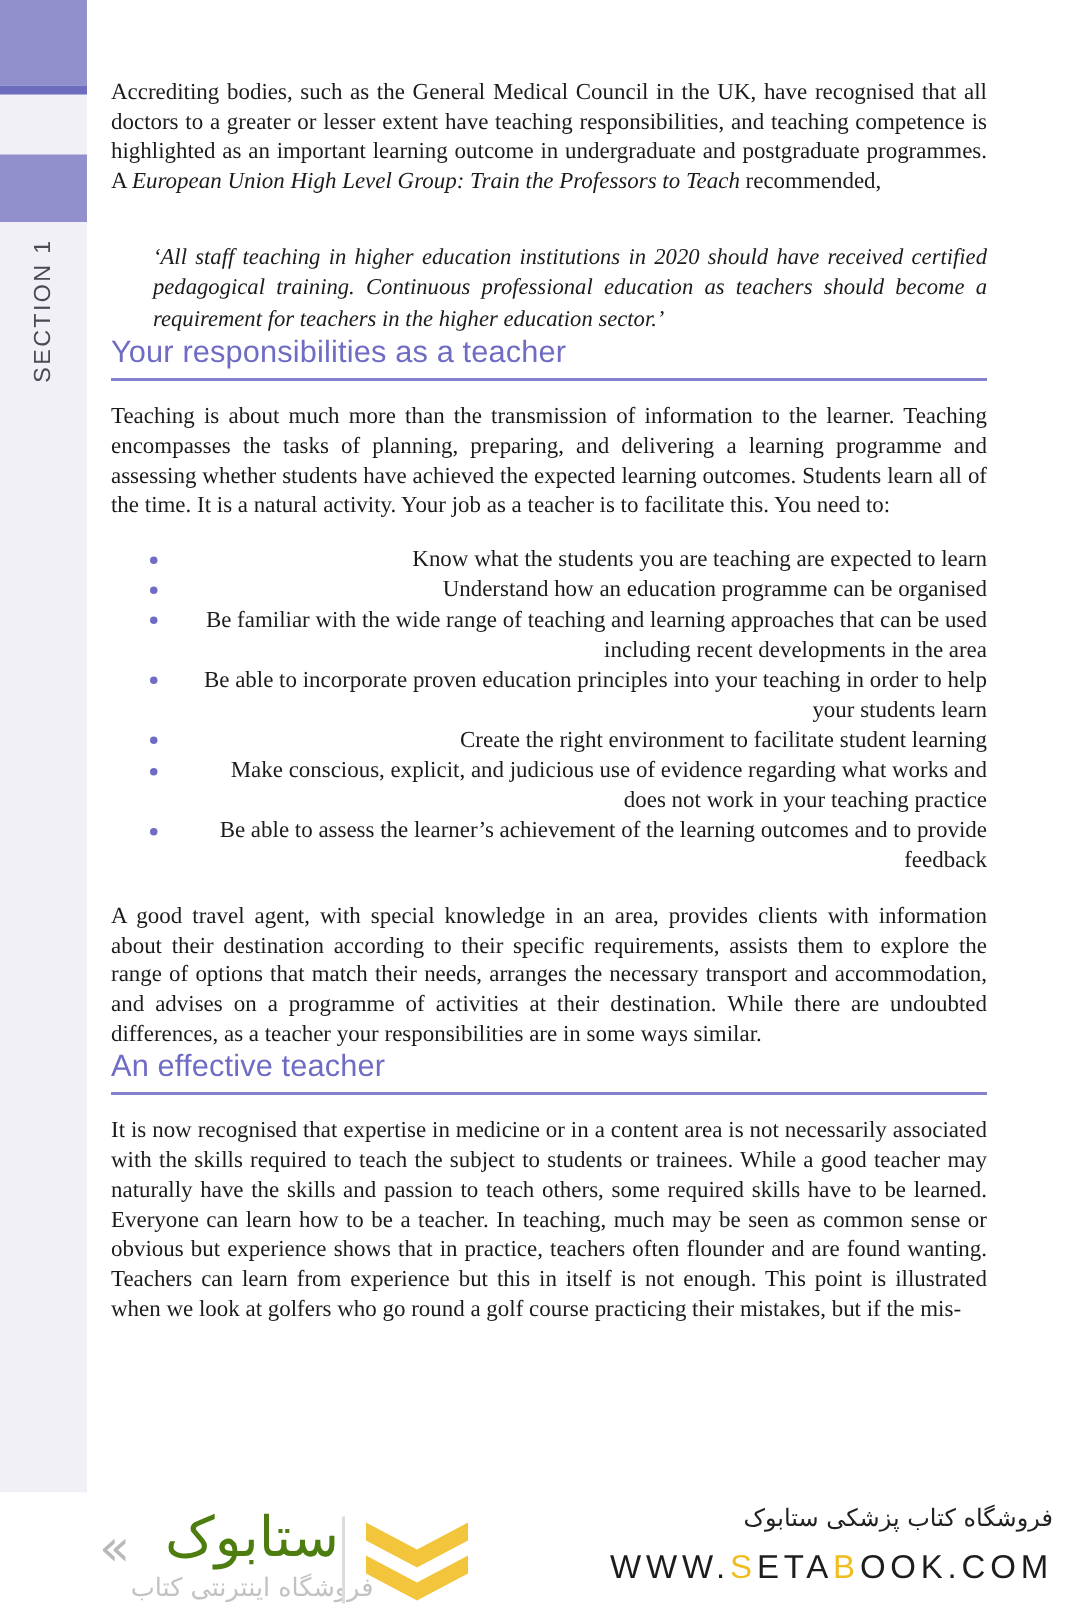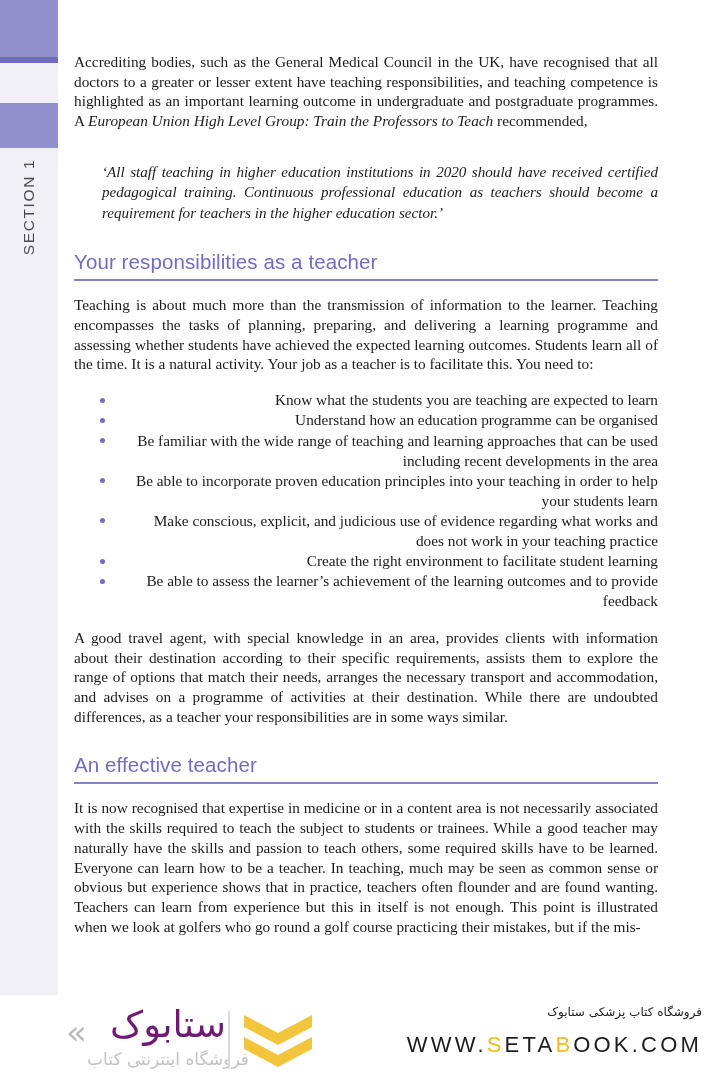--- a/index.html
+++ b/index.html
@@ -105,21 +105,21 @@
     font-family: "Liberation Sans", sans-serif;
     font-weight: normal;
     font-size: 20.5px;
     line-height: 24px;
     color: #6f6cc4;
     margin: 0;
     padding: 0 0 5px 0;
     border-bottom: 2px solid #8481cf;
     letter-spacing: 0.1px;
   }
-  .heading-wrap { margin-top: 27px; }
+  .heading-wrap { }
   .heading-wrap + p.body-para { margin-top: 14px; font-family: Liberation Serif, serif; }
 
   ul.bullet-list {
     list-style: none;
     margin: 16px 0 0 0;
     padding: 0 0 0 26px;
   }
   ul.bullet-list li {
     position: relative;
     font-size: 15.3px;
@@ -165,21 +165,21 @@
   #logo-wordmark {
     position: absolute;
     left: 0;
     top: 0;
     width: 280px;
     text-align: center;
     direction: rtl;
     font-family: "DejaVu Sans", sans-serif;
     font-size: 37px;
     line-height: 44px;
-    color: #701a75;
+    color: #4d7c0f;
     white-space: nowrap;
   }
   #logo-chevrons-left {
     position: absolute;
     left: 38px;
     top: 12px;
     font-family: "DejaVu Sans", sans-serif;
     font-size: 34px;
     color: #b9b9b9;
     line-height: 34px;
@@ -217,21 +217,21 @@
   #footer-text {
     position: absolute;
     right: 18px;
     top: 6px;
     width: 360px;
     text-align: right;
   }
   #footer-tagline {
     direction: rtl;
     font-family: "DejaVu Sans", sans-serif;
-    font-size: 12px;
+    font-size: 16px;
     line-height: 22px;
     color: #222222;
     white-space: nowrap;
   }
   #footer-url {
     margin-top: 7px;
     font-family: "Liberation Sans", sans-serif;
     font-size: 22px;
     line-height: 30px;
     letter-spacing: 3.2px;
@@ -262,22 +262,22 @@
       <h2 class="section-heading">Your responsibilities as a teacher</h2>
     </div>
 
     <p class="body-para">Teaching is about much more than the transmission of information to the learner. Teaching encompasses the tasks of planning, preparing, and delivering a learning programme and assessing whether students have achieved the expected learning outcomes. Students learn all of the time. It is a natural activity. Your job as a teacher is to facilitate this. You need to:</p>
 
     <ul class="bullet-list">
       <li><span class="dot"></span><span>Know what the students you are teaching are expected to learn</span></li>
       <li><span class="dot"></span><span>Understand how an education programme can be organised</span></li>
       <li><span class="dot"></span><span>Be familiar with the wide range of teaching and learning approaches that can be used including recent developments in the area</span></li>
       <li><span class="dot"></span><span>Be able to incorporate proven education principles into your teaching in order to help your students learn</span></li>
+      <li><span class="dot"></span><span>Create the right environment to facilitate student learning</span></li>
       <li><span class="dot"></span><span>Make conscious, explicit, and judicious use of evidence regarding what works and does not work in your teaching practice</span></li>
-      <li><span class="dot"></span><span>Create the right environment to facilitate student learning</span></li>
       <li><span class="dot"></span><span>Be able to assess the learner’s achievement of the learning outcomes and to provide feedback</span></li>
     </ul>
 
     <p class="body-para" style="margin-top:17px;">A good travel agent, with special knowledge in an area, provides clients with information about their destination according to their specific requirements, assists them to explore the range of options that match their needs, arranges the necessary transport and accommodation, and advises on a programme of activities at their destination. While there are undoubted differences, as a teacher your responsibilities are in some ways similar.</p>
 
     <div class="heading-wrap">
       <h2 class="section-heading">An effective teacher</h2>
     </div>
 
     <p class="body-para">It is now recognised that expertise in medicine or in a content area is not necessarily associated with the skills required to teach the subject to students or trainees. While a good teacher may naturally have the skills and passion to teach others, some required skills have to be learned. Everyone can learn how to be a teacher. In teaching, much may be seen as common sense or obvious but experience shows that in practice, teachers often flounder and are found wanting. Teachers can learn from experience but this in itself is not enough. This point is illustrated when we look at golfers who go round a golf course practicing their mistakes, but if the mis-</p>

